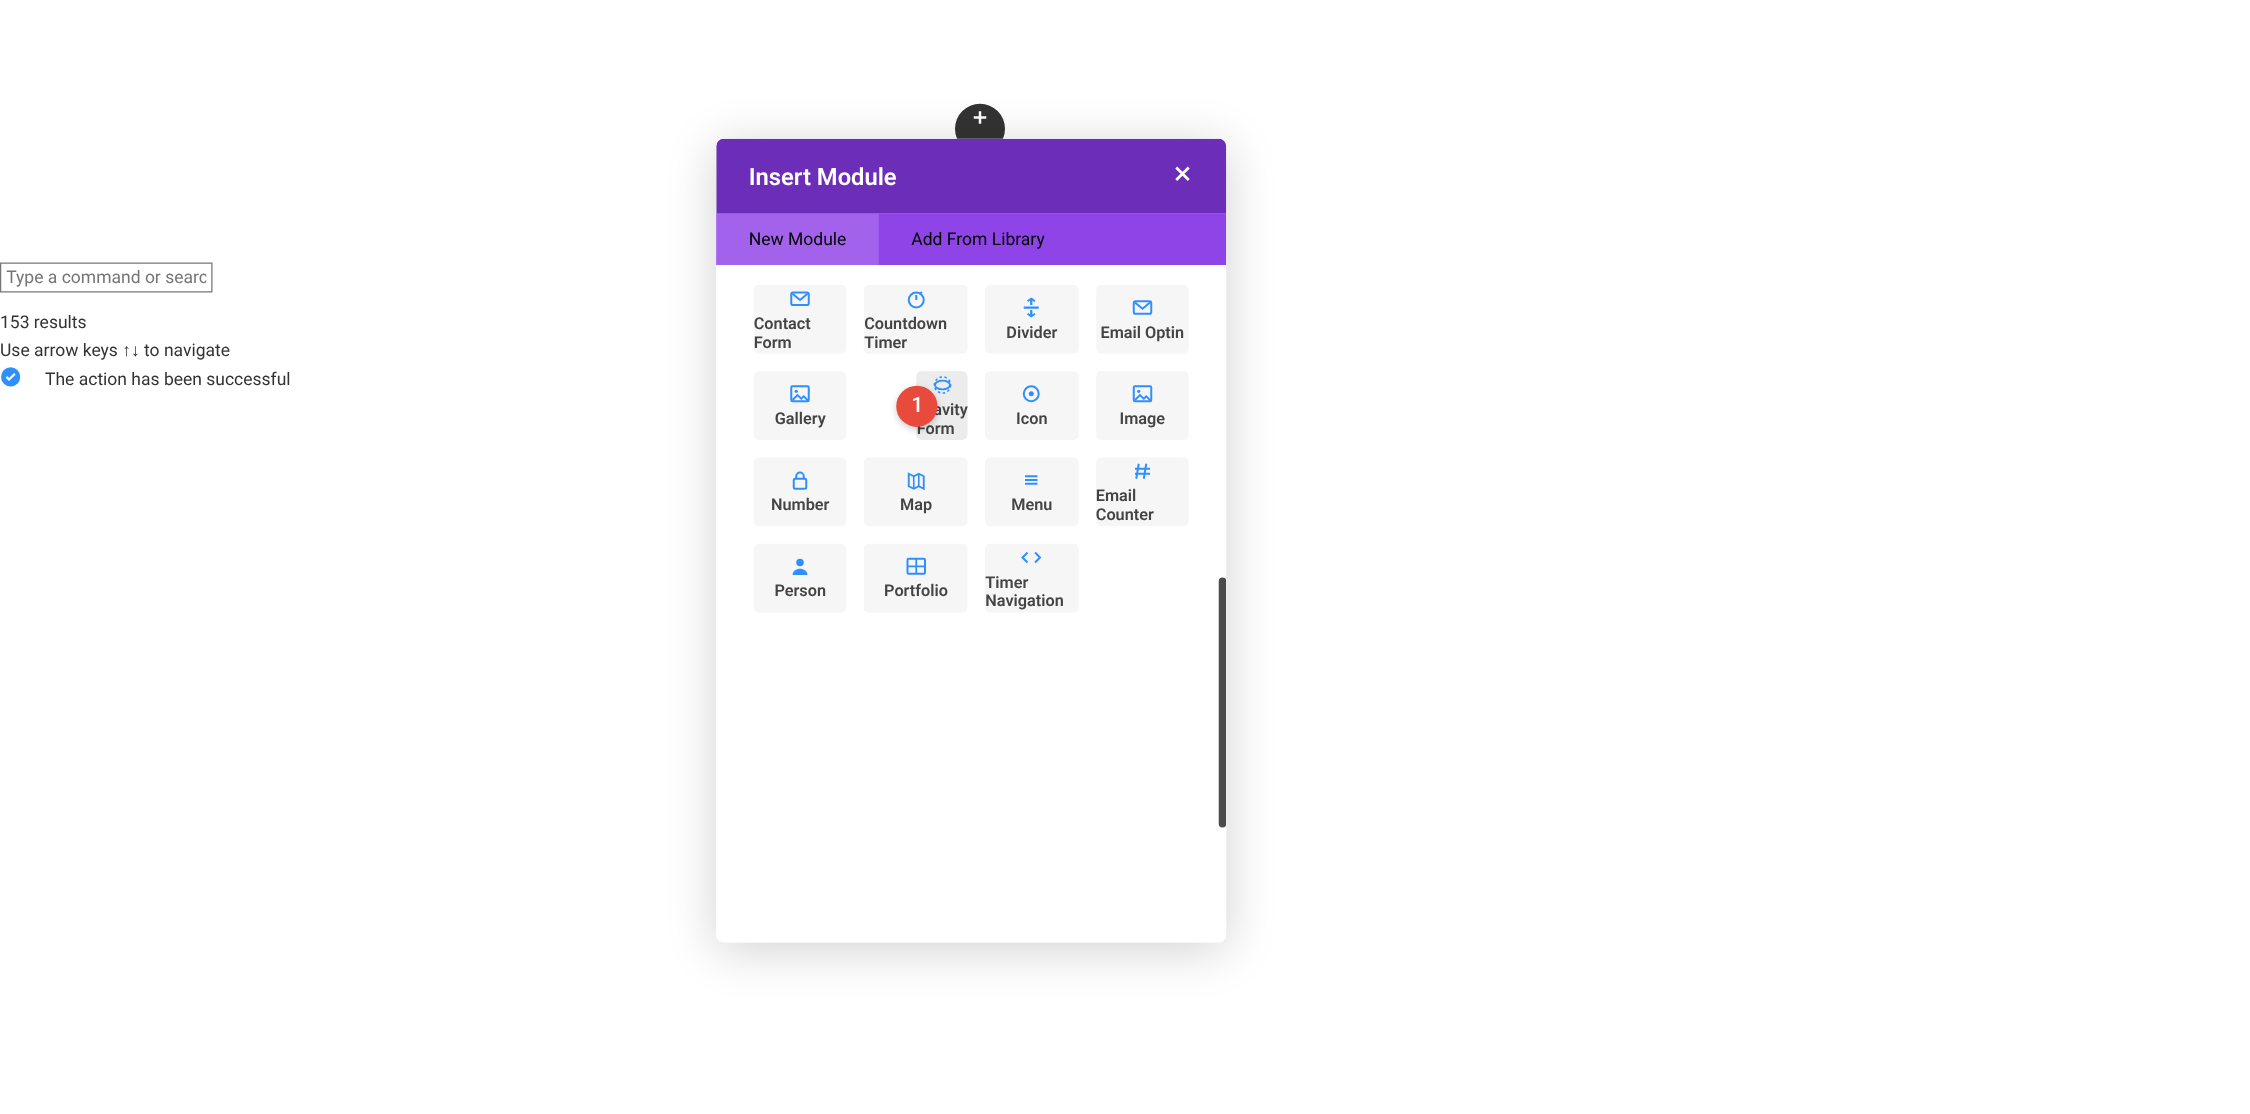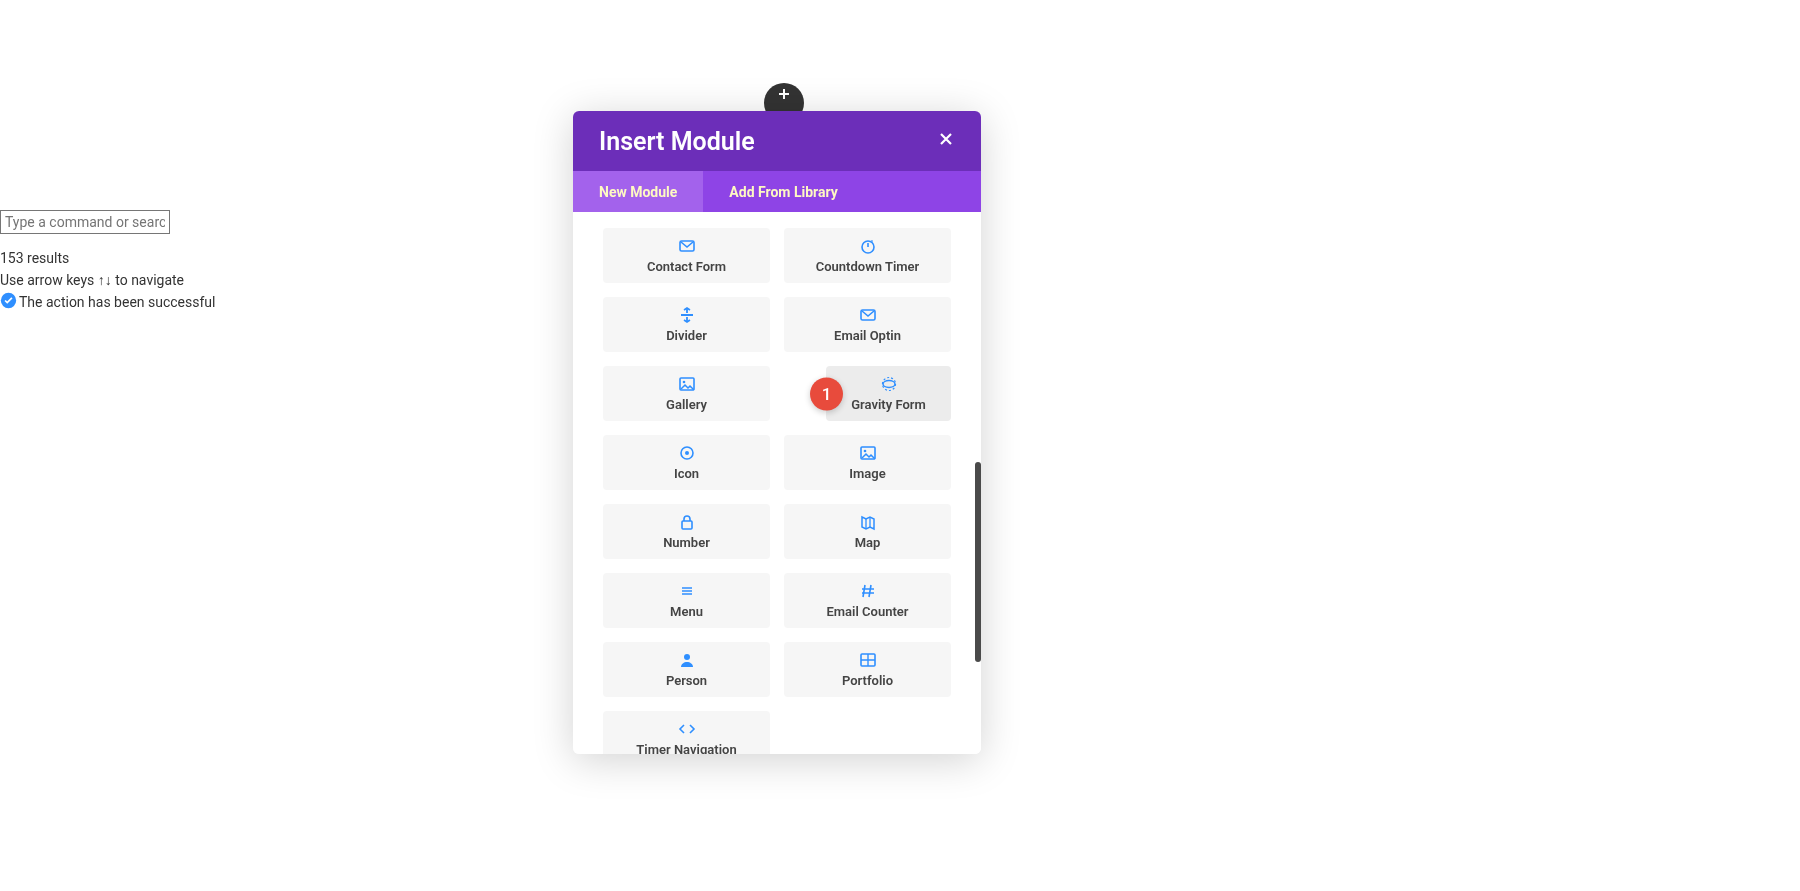--- a/index.html
+++ b/index.html
@@ -18,21 +18,21 @@
       border: 1px solid #767676;
       padding: 2px 4px;
       font-size: 14px;
       font-family: inherit;
       display: block;
     }
     .results-line { margin-top: 16px; }
     .nav-line { margin-top: 6px; }
     .status-line {
       margin-top: 4px;
-      display: flex; align-items: center; gap: 2px;
+      display: flex; align-items: center; gap: 19px;
     }
     .status-line svg { width: 17px; height: 17px; }
     .top-arc {
       position: absolute;
       left: 764px; top: 83px;
       width: 40px; height: 40px;
       background: #333;
       border-radius: 50%;
       display: flex; align-items: flex-start; justify-content: center;
       padding-top: 4px;
@@ -48,47 +48,47 @@
       overflow: hidden;
       display: flex; flex-direction: column;
     }
     .modal-header {
       background: #6c2eb9;
       color: #fff;
       height: 60px;
       display: flex; align-items: center; justify-content: space-between;
       padding: 0 26px;
     }
-    .modal-title { font-size: 25px; font-weight: 600; }
+    .modal-title { font-size: 19px; font-weight: 600; }
     .close-btn { cursor: pointer; display:flex; align-items:center; }
     .close-btn svg { width: 18px; height: 18px; }
     .tabs {
       background: #8e44e6;
       height: 41px;
       display: flex;
     }
     .tab {
       padding: 0 26px;
       display: flex; align-items: center;
-      color: #fef9c3; font-size: 14px; font-weight: 700;
+      color: #000000; font-size: 14px; font-weight: 400;
       cursor: pointer;
     }
     .tab.active { background: #a362ec; }
     .body {
       flex: 1;
       background: #fff;
       overflow-y: auto;
       padding: 16px 30px;
       position: relative;
     }
     .body::-webkit-scrollbar { width: 6px; }
     .body::-webkit-scrollbar-thumb { background: #4a4a4a; border-radius: 3px; }
     .grid {
       display: grid;
-      grid-template-columns: 1fr 1fr;
+      grid-template-columns: 1fr 1fr 1fr 1fr;
       gap: 14px 14px;
     }
     .card {
       background: #f6f6f6;
       border-radius: 4px;
       height: 55px;
       display: flex; flex-direction: column;
       align-items: center; justify-content: center;
       gap: 4px;
       cursor: pointer;

